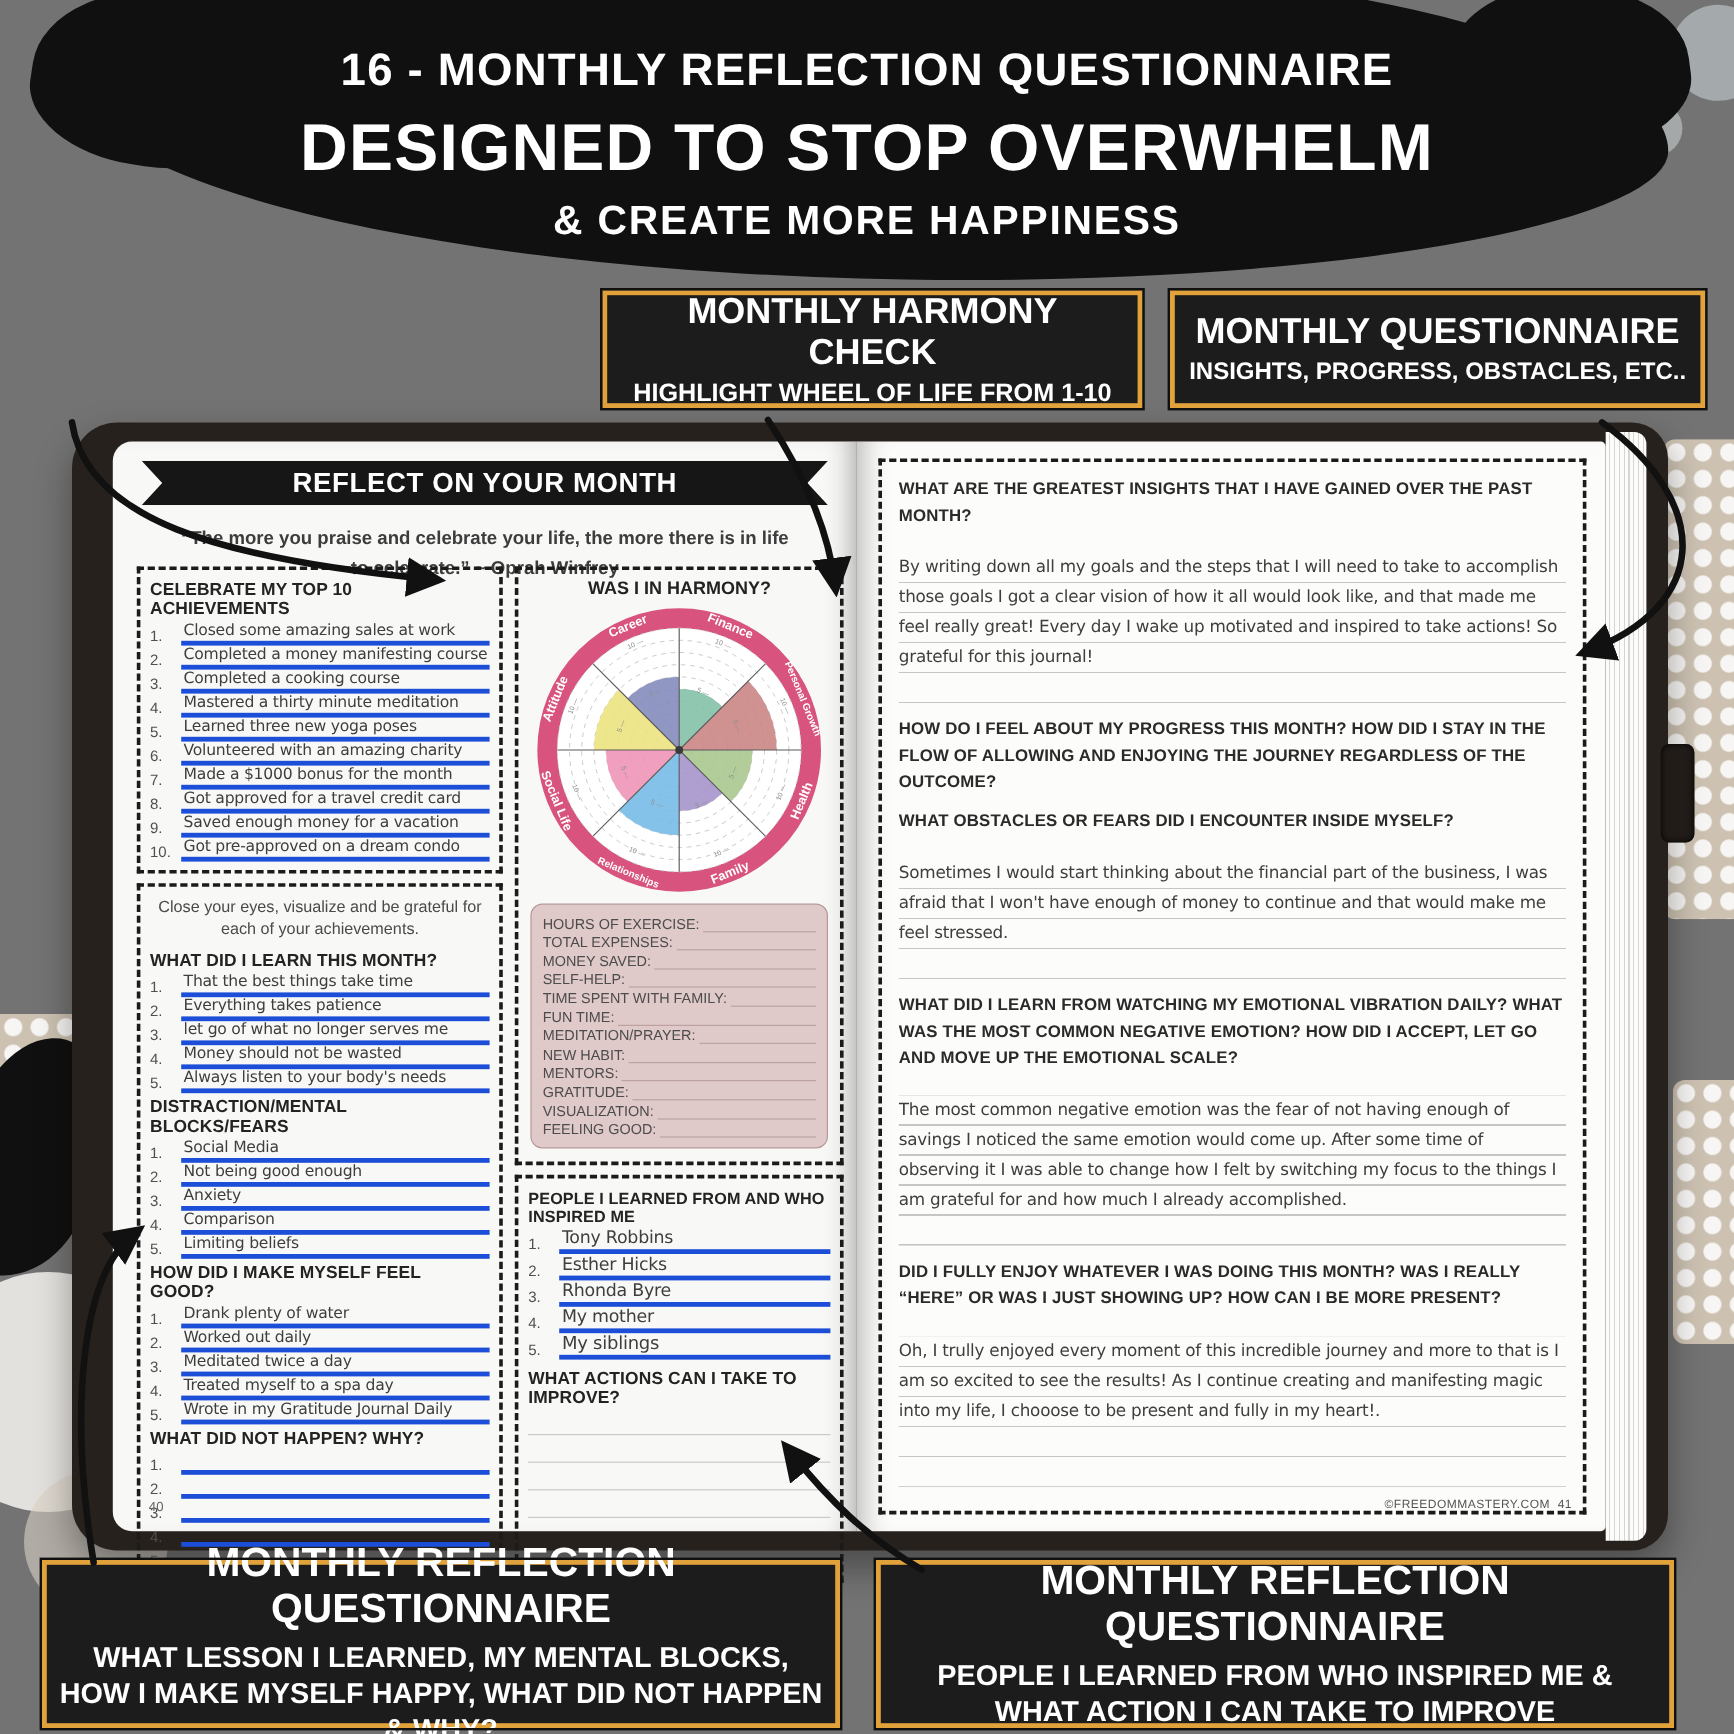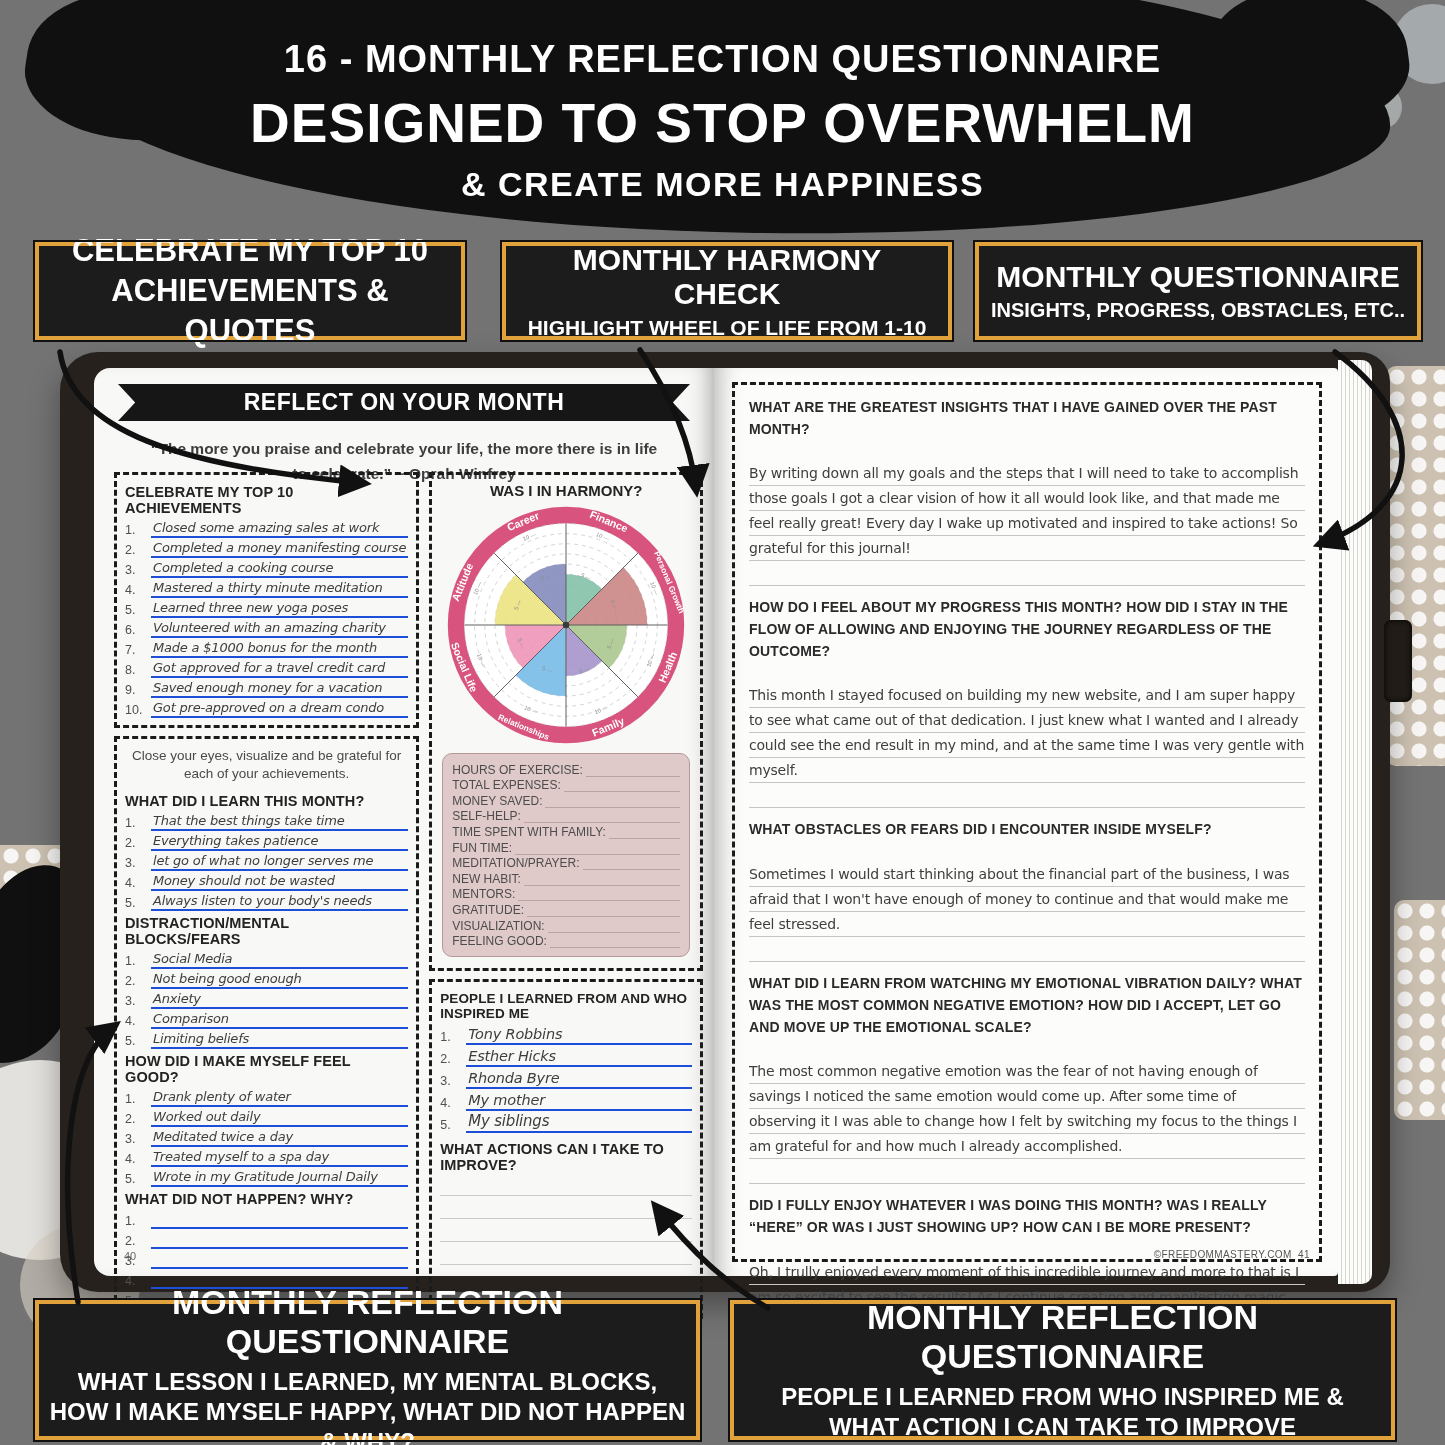--- a/index.html
+++ b/index.html
@@ -77,22 +77,22 @@
     grid-template-columns:1.04fr 1fr; column-gap:10px; }
   .colL { display:flex; flex-direction:column; }
   .colR { display:flex; flex-direction:column; }
   .dbox { border:3px dashed #1b1b1b; padding:5px 8px 7px; background:transparent; }
   .dbox + .dbox { margin-top:8px; }
   .sec-head { font-weight:bold; color:#232323; font-size:14.5px; letter-spacing:.1px; margin:4px 0 2px; }
   .note { text-align:center; color:#4a4a4a; font-size:13.5px; line-height:1.35; padding:3px 2px 6px; }
 
   .row { display:flex; align-items:flex-end; height:20px; }
   .row .num { width:26px; flex:none; font-size:12.5px; color:#4f4f4f; padding-bottom:1px; }
-  .row .val { flex:1; border-bottom:2px solid #1d4ed8; padding:0 2px 1px;
-    white-space:nowrap; overflow:hidden;font-style:italic; }
+  .row .val { flex:1; border-bottom:4px solid #1d4ed8; padding:0 2px 1px;
+    white-space:nowrap; overflow:hidden; }
   .hand { font-family:"DejaVu Sans", cursive; color:#3e3e3e; font-size:13px; letter-spacing:-0.2px; }
 
   .harmony-head { text-align:center; font-weight:bold; font-size:15px; color:#232323; margin:2px 0 0; }
   .wheel-wrap { display:flex; justify-content:center; }
   .stats { margin:2px 2px 4px; background:#e0c9c9; border:1px solid #b59898; border-radius:10px;
     padding:7px 9px 8px; }
   .srow { display:flex; align-items:flex-end; height:15.6px; }
   .slabel { font-size:12px; color:#4c4c4c; flex:none; letter-spacing:0; }
   .sline { flex:1; border-bottom:1px solid #bca2a2; margin-left:3px; }
 
@@ -125,24 +125,20 @@
   <div class="pale c4"></div>
   <div class="brush"></div>
   <div class="ink-blob-left"></div>
 
   <div class="header-text">
     <div class="header-line1">16 - MONTHLY REFLECTION QUESTIONNAIRE</div>
     <div class="header-line2">DESIGNED TO STOP OVERWHELM</div>
     <div class="header-line3">&amp; CREATE MORE HAPPINESS</div>
   </div>
 
-  <div class="callout cb1">
-    <div class="t1">CELEBRATE MY TOP 10</div>
-    <div class="t2">ACHIEVEMENTS &amp; QUOTES</div>
-  </div>
   <div class="callout cb2">
     <div class="t1">MONTHLY HARMONY CHECK</div>
     <div class="t2">HIGHLIGHT WHEEL OF LIFE FROM 1-10</div>
   </div>
   <div class="callout cb3">
     <div class="t1">MONTHLY QUESTIONNAIRE</div>
     <div class="t2">INSIGHTS, PROGRESS, OBSTACLES, ETC..</div>
   </div>
 
   <div class="journal">
@@ -499,21 +495,20 @@
     <div class="page page-right">
       <div class="qwrap">
 
           <div class="qa">
             <div class="q">WHAT ARE THE GREATEST INSIGHTS THAT I HAVE GAINED OVER THE PAST MONTH?</div>
             <div class="a hand" style="height: 125px;">By writing down all my goals and the steps that I will need to take to accomplish those goals I got a clear vision of how it all would look like, and that made me feel really great! Every day I wake up motivated and inspired to take actions! So grateful for this journal!</div>
           </div>
 
           <div class="qa">
             <div class="q">HOW DO I FEEL ABOUT MY PROGRESS THIS MONTH? HOW DID I STAY IN THE FLOW OF ALLOWING AND ENJOYING THE JOURNEY REGARDLESS OF THE OUTCOME?</div>
-            <div class="a hand" style="height: 125px;">This month I stayed focused on building my new website, and I am super happy to see what came out of that dedication. I just knew what I wanted and I already could see the end result in my mind, and at the same time I was very gentle with myself.</div>
           </div>
 
           <div class="qa">
             <div class="q">WHAT OBSTACLES OR FEARS DID I ENCOUNTER INSIDE MYSELF?</div>
             <div class="a hand" style="height: 100px;">Sometimes I would start thinking about the financial part of the business, I was afraid that I won't have enough of money to continue and that would make me feel stressed.</div>
           </div>
 
           <div class="qa">
             <div class="q">WHAT DID I LEARN FROM WATCHING MY EMOTIONAL VIBRATION DAILY? WHAT WAS THE MOST COMMON NEGATIVE EMOTION? HOW DID I ACCEPT, LET GO AND MOVE UP THE EMOTIONAL SCALE?</div>
             <div class="a hand" style="height: 125px;">The most common negative emotion was the fear of not having enough of savings I noticed the same emotion would come up. After some time of observing it I was able to change how I felt by switching my focus to the things I am grateful for and how much I already accomplished.</div>

